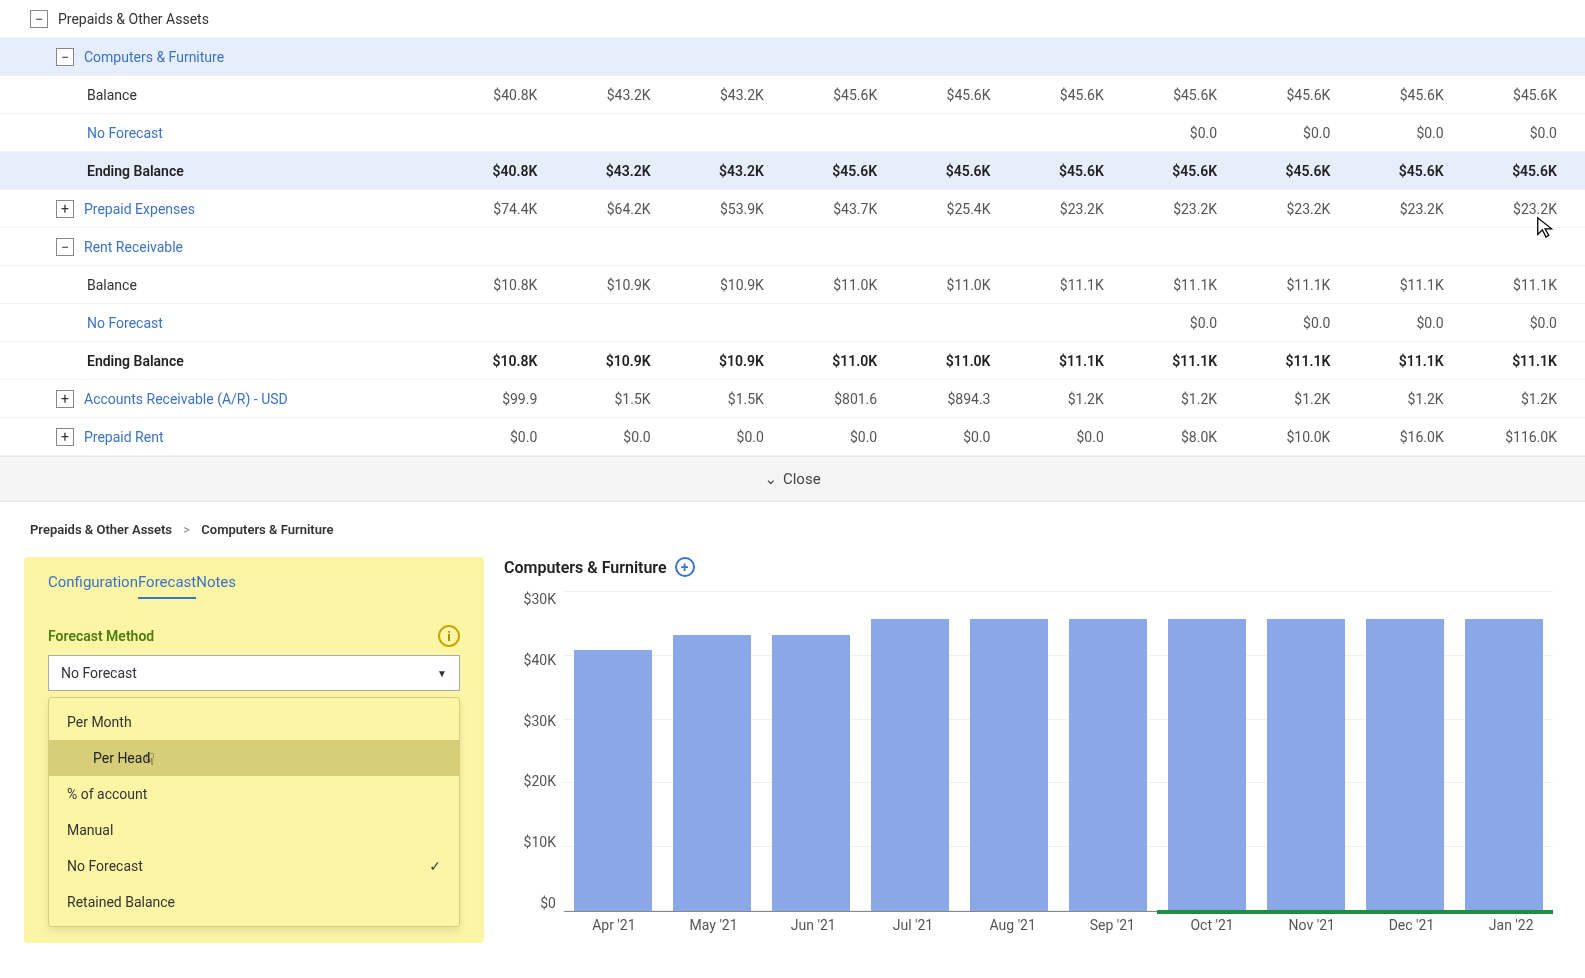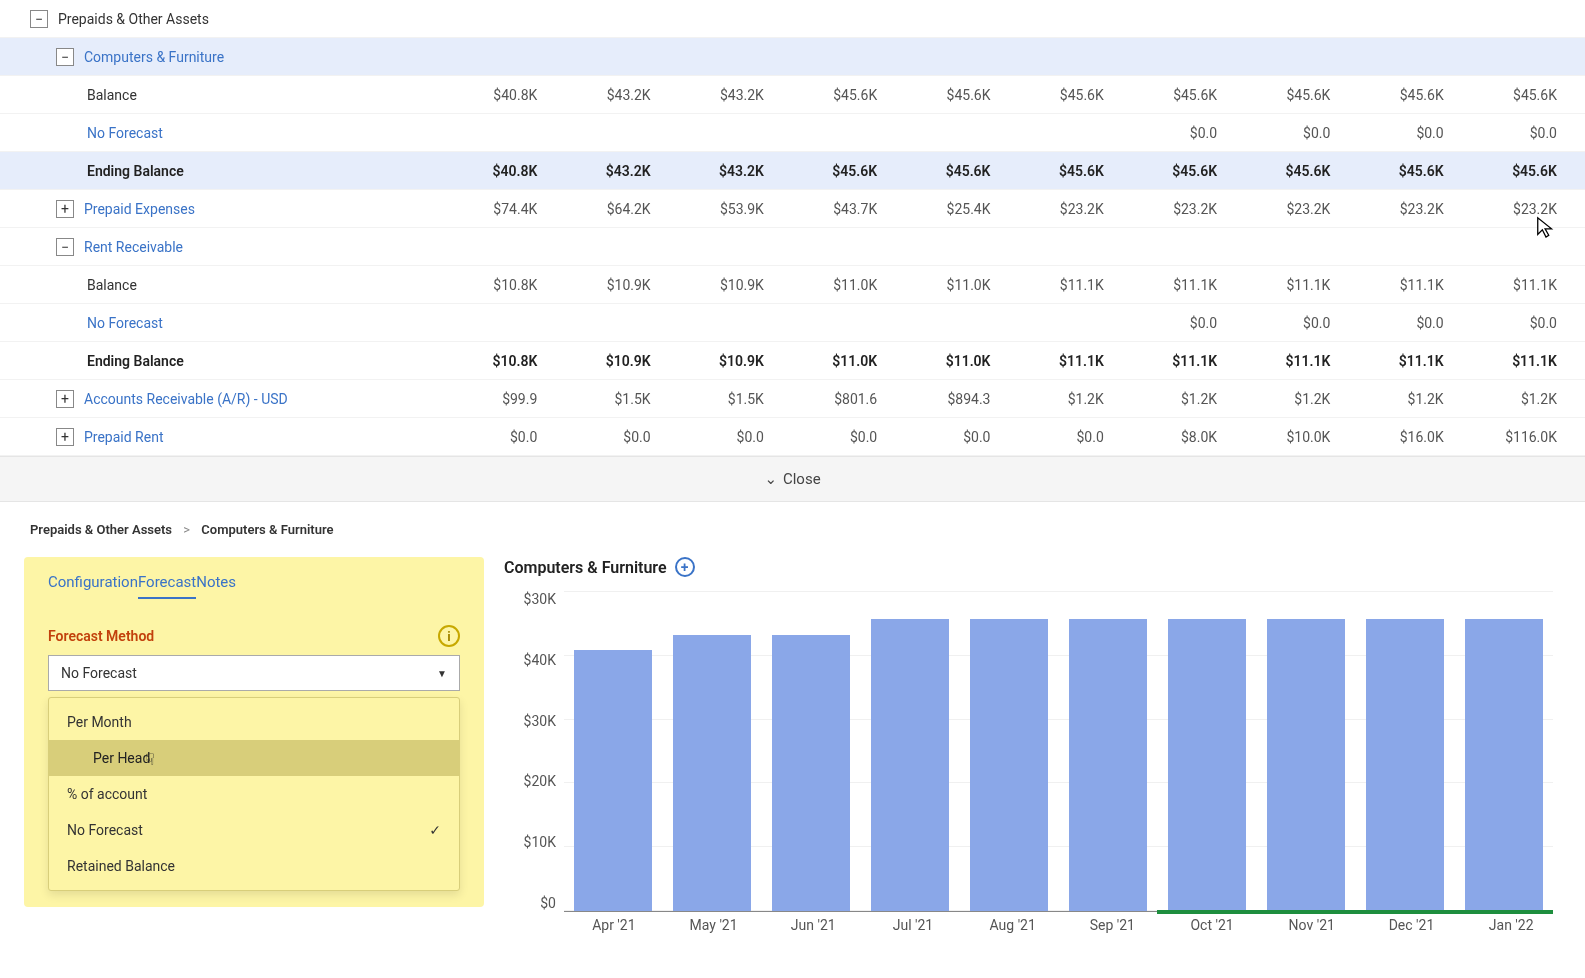--- a/index.html
+++ b/index.html
@@ -20,21 +20,21 @@
   .spacer-icon { width:18px; height:18px; }
   .close-bar { display:flex; justify-content:center; align-items:center; height:46px; background:#f5f5f5; border-top:1px solid #e5e5e5; border-bottom:1px solid #e5e5e5; gap:6px; color:#444; font-size:15px; cursor:pointer; }
   .breadcrumb { padding:20px 30px; font-weight:600; color:#333; font-size:13px;}
   .breadcrumb .sep { margin:0 8px; color:#888; font-weight:normal;}
   .lower { display:flex; padding:0 24px 20px 24px; gap:20px; align-items:flex-start; }
   .panel { width:460px; background:#fdf5a6; border-radius:4px; padding:16px 0 0 0; }
   .tabs { display:flex; padding:0 24px 12px 24px; font-size:15px;}
   .tab { color:#3a73c7; cursor:pointer; padding-bottom:6px;}
   .tab.active { border-bottom:2px solid #3a73c7; color:#3a73c7; }
   .fm-label-row { display:flex; justify-content:space-between; align-items:center; padding:14px 24px 8px 24px; }
-  .fm-label-row .fm-label { font-weight:600; color:#c2410c;}
+  .fm-label-row .fm-label { font-weight:600; color:#4d7c0f;}
   .info-icon { width:22px; height:22px; border:2px solid #c7a800; border-radius:50%; display:flex; align-items:center; justify-content:center; color:#a38700; font-weight:bold; font-size:13px;}
   .select-box { margin:0 24px; height:36px; border:1px solid #aaa; background:#fff; display:flex; align-items:center; justify-content:space-between; padding:0 12px; cursor:pointer;}
   .select-box .caret { font-size:10px; color:#333;}
   .dropdown { margin:6px 24px 16px 24px; background:#fdf5a6; border:1px solid #d8ce7a; border-radius:3px; box-shadow:0 4px 10px rgba(0,0,0,0.1); padding:6px 0;}
   .dropdown .opt { padding:10px 18px; display:flex; justify-content:space-between; align-items:center; cursor:pointer; color:#333;}
   .dropdown .opt.hover { background:#d8ce7a; color:#222; }
   .chart-area { flex:1; }
   .chart-title { display:flex; align-items:center; gap:8px; font-weight:600; font-size:16px; color:#222; margin-bottom:14px;}
   .plus-circle { width:20px; height:20px; border:2px solid #3a73c7; border-radius:50%; display:flex; align-items:center; justify-content:center; color:#3a73c7; font-size:14px; line-height:1;}
   .chart { display:flex; height:360px; }
@@ -300,20 +300,23 @@
           <span>Per Month</span>
         </div>
         <div class="opt hover" style="position: relative; padding-left: 44px;">
           <span>Per Head</span>
           <span class="cursor-hand" style="position: absolute; left: 96px; margin-top: 2px;">☟</span>
         </div>
         <div class="opt">
           <span>% of account</span>
         </div>
         <div class="opt">
+          <span>Manual</span>
+        </div>
+        <div class="opt">
           <span>No Forecast</span>
           <span>✓</span>
         </div>
         <div class="opt">
           <span>Retained Balance</span>
         </div>
       </div>
   </div>
 
   <div class="chart-area">

